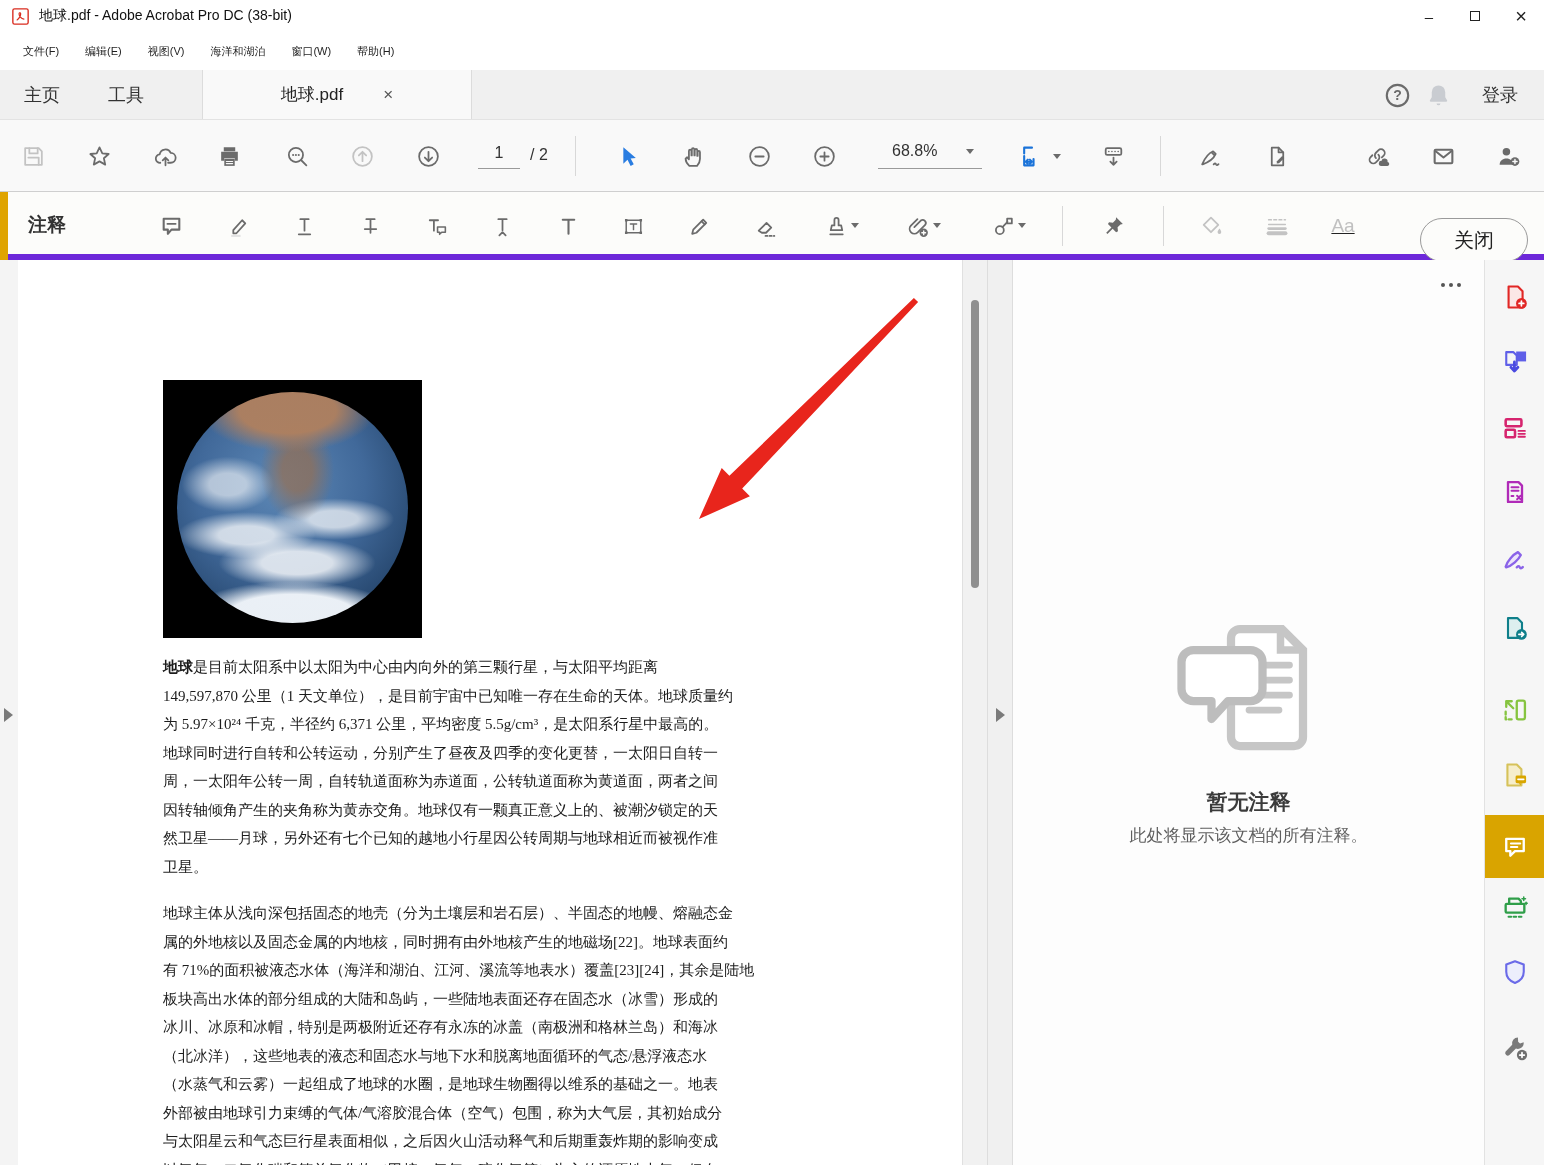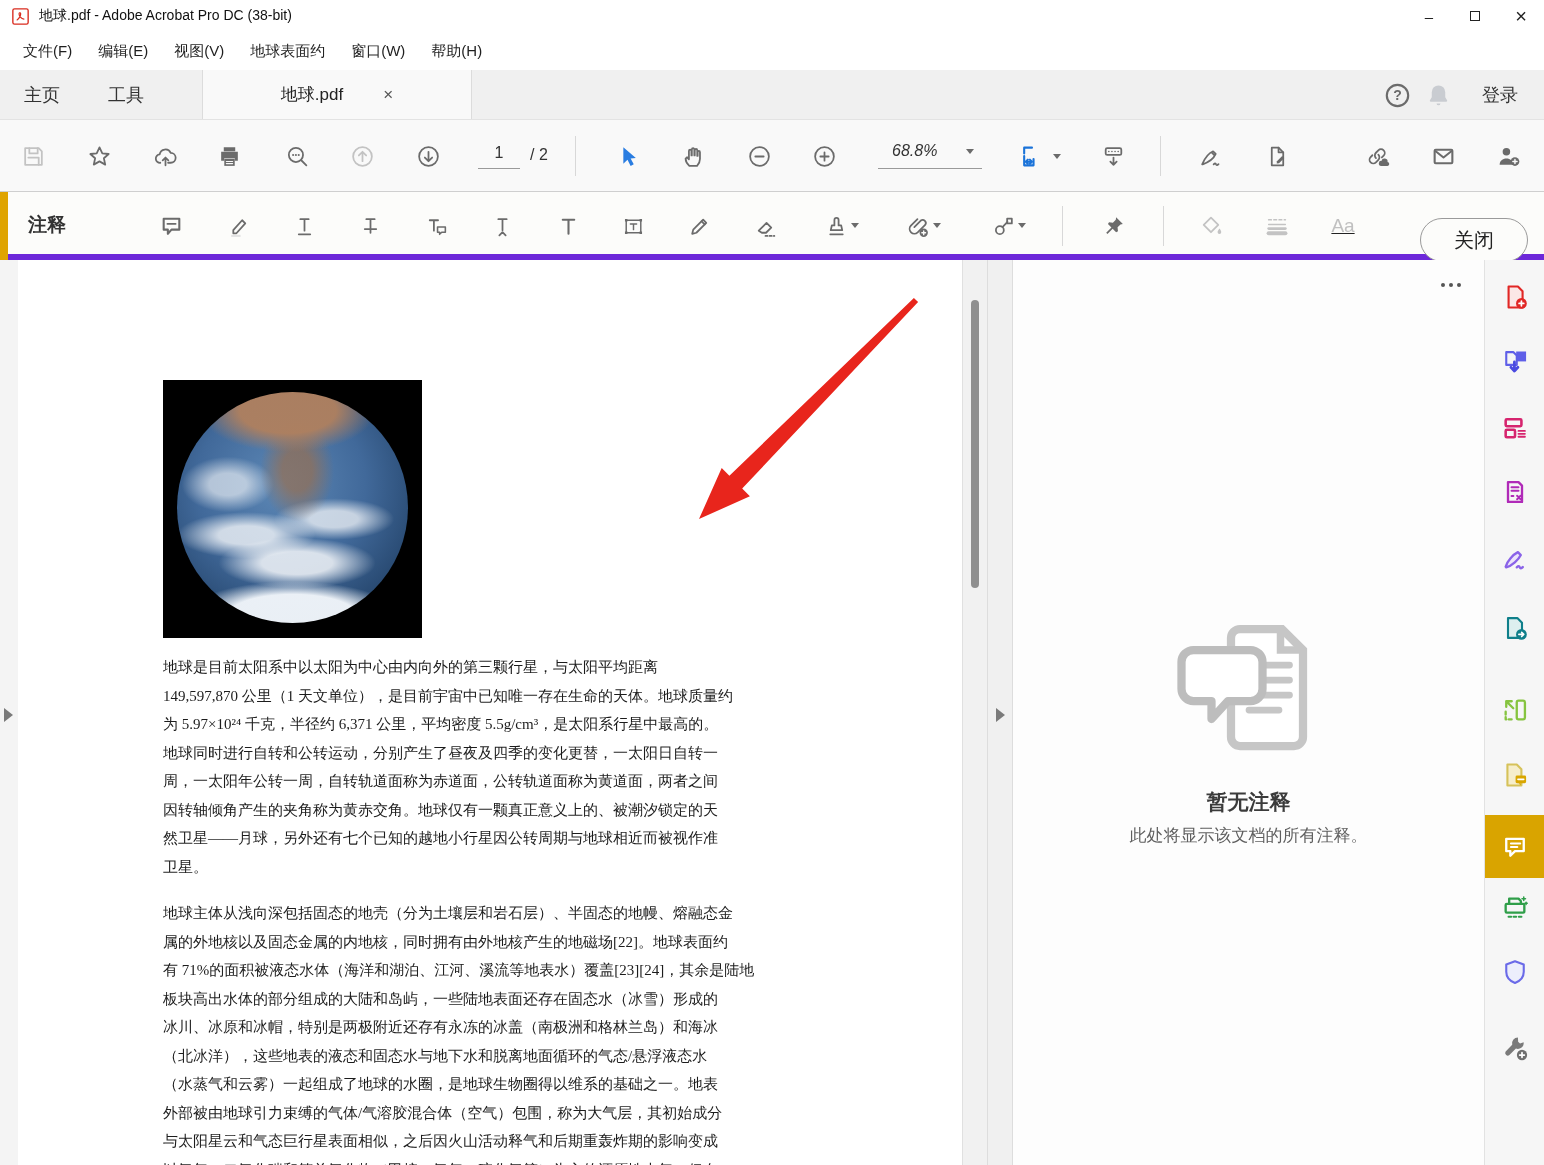--- a/index.html
+++ b/index.html
@@ -9,41 +9,41 @@
   
   .titlebar { height:32px; display:flex; align-items:center; background:#fff; position:relative; }
   .app-ic { width:17px; height:17px; margin:0 10px 0 12px; }
   .title-text { font-size:14px; color:#111; }
   .win-ctrls { position:absolute; right:0; top:0; height:32px; display:flex; }
   .win-btn { width:46px; height:32px; display:flex; align-items:center; justify-content:center; font-size:15px; color:#222; cursor:default; }
   .maxbox { width:10px; height:10px; border:1px solid #222; }
 
   
   .menubar { height:38px; display:flex; align-items:center; background:#fff; padding-left:10px; }
-  .menu-item { font-size:15px; color:#1f1f1f; padding:6px 13px; }
+  .menu-item { font-size:11px; color:#1f1f1f; padding:6px 13px; }
 
   
   .tabbar { height:50px; background:#f0f0f0; display:flex; align-items:stretch; position:relative; border-bottom:1px solid #e3e3e3; }
   .tab-static { display:flex; align-items:center; font-size:18px; color:#333; padding:0 24px; }
   .tab-active { width:270px; margin-left:34px; background:#f9f9f9; border-left:1px solid #dcdcdc; border-right:1px solid #dcdcdc; display:flex; align-items:center; justify-content:center; gap:40px; font-size:17px; color:#222; }
   .tab-close { font-size:17px; color:#555; }
   .tab-right { position:absolute; right:0; top:0; height:50px; display:flex; align-items:center; gap:14px; padding-right:26px; }
   .signin { font-size:18px; color:#333; margin-left:16px; }
 
   
   .toolbar { height:72px; background:#f9f9f9; border-bottom:1px solid #cfcfcf; position:relative; }
   .tb { position:absolute; top:18px; width:36px; height:36px; display:flex; align-items:center; justify-content:center; }
   .ic { width:25px; height:25px; stroke:#6b6b6b; fill:none; stroke-width:1.7; stroke-linecap:round; stroke-linejoin:round; }
   .ic.dim { stroke:#c3c3c3; }
   .ic .fl { fill:#6b6b6b; stroke:none; }
   .ic.dim .fl { fill:#c3c3c3; }
   .sep { position:absolute; top:16px; width:1px; height:40px; background:#d8d8d8; }
   .page-box { position:absolute; left:478px; top:24px; width:42px; border-bottom:1px solid #9a9a9a; text-align:center; font-size:16px; color:#333; padding-bottom:6px; }
   .page-total { position:absolute; left:530px; top:26px; font-size:16px; color:#333; }
-  .zoom-box { position:absolute; left:878px; top:20px; width:104px; border-bottom:1px solid #9a9a9a; display:flex; align-items:center; justify-content:space-between; padding:2px 8px 8px 14px; font-size:16px; color:#333;font-style:italic; }
+  .zoom-box { position:absolute; left:878px; top:20px; width:104px; border-bottom:1px solid #9a9a9a; display:flex; align-items:center; justify-content:space-between; padding:2px 8px 8px 14px; font-size:16px; color:#333; }
   .caret { width:0; height:0; border-left:5px solid transparent; border-right:5px solid transparent; border-top:6px solid #6b6b6b; }
   .caret.sm { border-left-width:4px; border-right-width:4px; border-top-width:5px; }
 
   
   .commentbar { height:68px; background:#fcfcfa; border-bottom:6px solid #6d28d9; position:relative; }
   .ybar { position:absolute; left:0; top:0; width:8px; height:68px; }
   .cm-label { position:absolute; left:28px; top:20px; font-size:19px; font-weight:bold; color:#323232; }
   .cb { position:absolute; top:16px; width:36px; height:36px; display:flex; align-items:center; justify-content:center;text-decoration:underline; }
   .cb-caret { position:absolute; top:31px; }
   .close-btn { position:absolute; left:1420px; top:26px; width:108px; height:44px; border:1px solid #9a9a9a; border-radius:22px; background:#fcfcfa; display:flex; align-items:center; justify-content:center; font-size:20px; color:#222; }
@@ -69,21 +69,21 @@
   }
 
   .stamp-rect { position:absolute; left:482px; top:285px; width:200px; height:98px; border:4px solid #e8251c; }
   .stamp { position:absolute; left:14px; top:13px; width:168px; height:64px; border:3px solid #4e7e4b; border-radius:10px; display:flex; align-items:center; justify-content:center;
     color:#4e7e4b; font-family:"Liberation Serif", serif; font-weight:bold; font-size:42px; letter-spacing:5px; text-indent:5px; }
   .arrow-svg { position:absolute; left:0; top:0; width:944px; height:905px; pointer-events:none; }
 
   .doc-text { position:absolute; left:145px; width:680px; font-family:"Liberation Serif", serif; font-size:15px; line-height:28.5px; color:#1c1c1c; }
   .p1 { top:393px; }
   .p2 { top:639px; }
-  .lead { font-weight:normal; }
+  .lead { font-weight:bold; }
   .pre { white-space:pre-line; }
 
   .v-scroll { position:absolute; left:962px; top:0; width:25px; height:905px; background:#f1f1f1; border-left:1px solid #e0e0e0; }
   .v-thumb { position:absolute; left:8px; top:40px; width:8px; height:288px; background:#8f8f8f; border-radius:4px; }
   .divider-strip { position:absolute; left:987px; top:0; width:26px; height:905px; background:#f0f0f0; border-left:1px solid #ddd; border-right:1px solid #ddd; }
 
   .comments-panel { position:absolute; left:1013px; top:0; width:471px; height:905px; background:#fdfdfd; }
   .more-btn { position:absolute; right:18px; top:14px; width:30px; height:22px; display:flex; align-items:center; justify-content:center; gap:4px; }
   .dot { width:4px; height:4px; border-radius:50%; background:#555; }
   .empty-wrap { position:absolute; left:0; top:360px; width:100%; text-align:center; }
@@ -114,21 +114,21 @@
     <div class="win-btn" style="font-size:20px;">
         <span>×</span>
       </div>
   </div>
 </div>
 
 <div class="menubar">
   <span class="menu-item">文件(F)</span>
   <span class="menu-item">编辑(E)</span>
   <span class="menu-item">视图(V)</span>
-  <span class="menu-item">地球表面约</span>
+  <span class="menu-item">海洋和湖泊</span>
   <span class="menu-item">窗口(W)</span>
   <span class="menu-item">帮助(H)</span>
 </div>
 
 <div class="tabbar">
   <span class="tab-static">主页</span>
   <span class="tab-static">工具</span>
   <div class="tab-active">
     <span>地球.pdf</span>
     <span class="tab-close">×</span>

